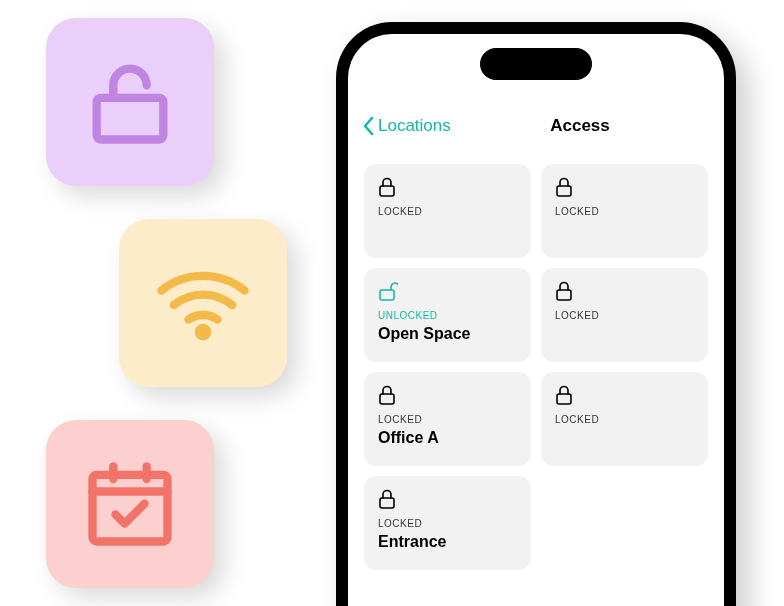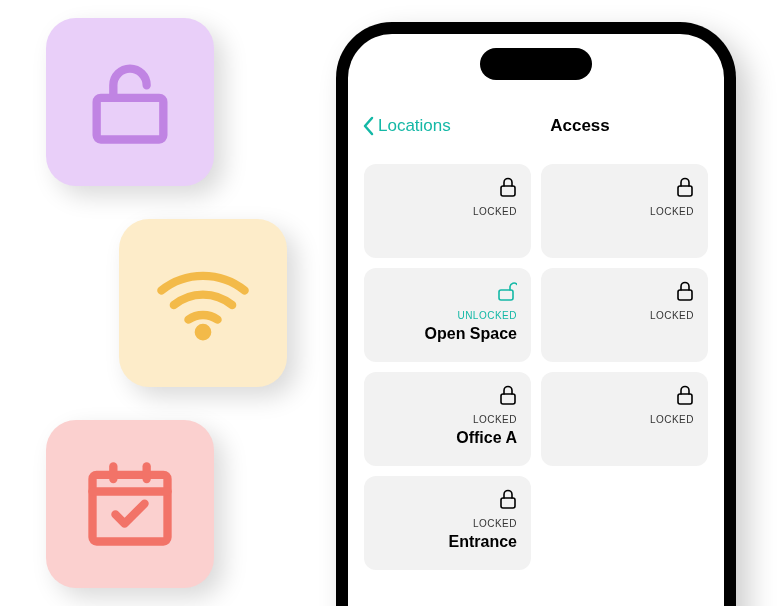--- a/index.html
+++ b/index.html
@@ -80,21 +80,20 @@
       margin-left: 44px;
     }
     .tiles {
       position: absolute;
       top: 130px;
       left: 16px;
       right: 16px;
       display: grid;
       grid-template-columns: 1fr 1fr;
       gap: 10px;
-      text-align: right;
     }
     .tile {
       background: #F2F2F2;
       border-radius: 12px;
       padding: 12px 14px 14px 14px;
       min-height: 94px;
       display: flex;
       flex-direction: column;
       gap: 8px;
     }

